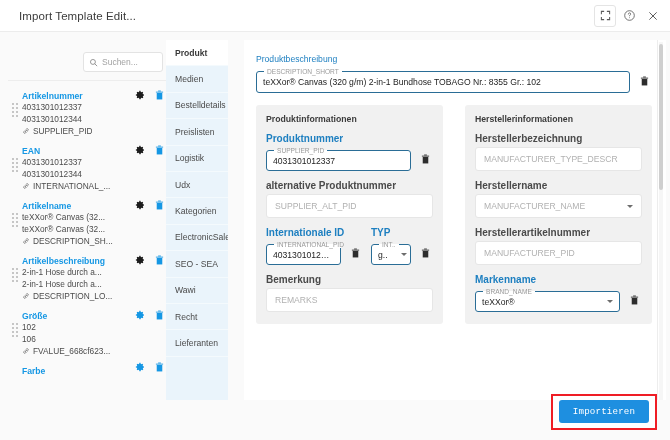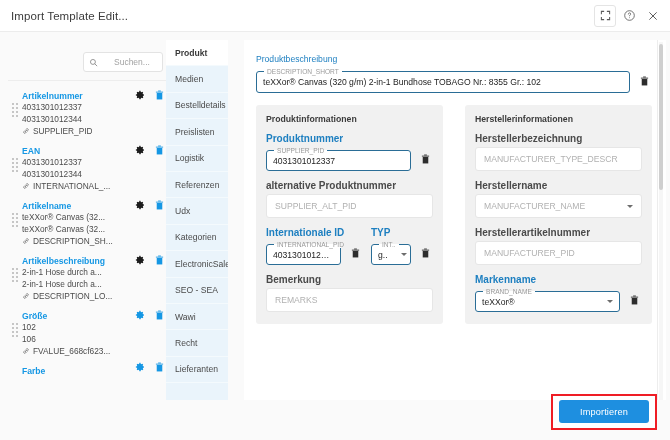--- a/index.html
+++ b/index.html
@@ -10,21 +10,21 @@
     background: #fafafa;
     color: #444;
   }
   .app { position: relative; width: 670px; height: 440px; background: #fafafa; }
 
   
   .titlebar {
     position: absolute; top: 0; left: 0; width: 670px; height: 32px;
     background: #ffffff;
     border-bottom: 1px solid #ececec;
-    display: flex; align-items: center;
+    display: flex; align-items: center; padding-left: 8px;
   }
   .titlebar-title {
     margin-left: 11px; font-size: 11.5px; color: #3c3c3c; letter-spacing: .1px;
   }
   .titlebar-actions {
     margin-left: auto; display: flex; align-items: center; gap: 2px; padding-right: 6px;
   }
   .tb-btn {
     width: 22px; height: 22px; display: flex; align-items: center; justify-content: center;
     border-radius: 3px; color: #5a5a5a; cursor: pointer;
@@ -33,21 +33,21 @@
   .tb-btn svg { display: block; }
 
   
   .left-col {
     position: absolute; left: 0; top: 32px; width: 166px; height: 408px;
     background: #fafafa;
   }
   .search-wrap {
     position: absolute; left: 83px; top: 20px; width: 80px; height: 20px;
     background: #ffffff; border: 1px solid #e3e3e3; border-radius: 3px;
-    display: flex; align-items: center; padding: 0 5px; gap: 16px;
+    display: flex; align-items: center; padding: 0 5px; gap: 4px;
   }
   .search-wrap svg { flex: none; color: #8d8d8d; }
   .search-input {
     border: none; outline: none; font-size: 8.5px; color: #9a9a9a;
     font-family: "Liberation Sans", sans-serif; width: 100%; background: transparent;
   }
   .search-input::placeholder { color: #a3a3a3; }
 
   .field-list {
     position: absolute; left: 8px; top: 48px; width: 158px; height: 325px;
@@ -190,21 +190,21 @@
     position: absolute; left: 0; top: 400px; width: 670px; height: 40px;
     background: #fafafa;
   }
   .import-highlight {
     position: absolute; left: 551px; top: 394px; width: 106px; height: 36px;
     border: 2px solid #ef1d25; background: #ffffff;
   }
   .import-btn {
     position: absolute; left: 559px; top: 400px; width: 90px; height: 23px;
     background: #1e8fe0; color: #ffffff; border: none; border-radius: 3px;
-    font-size: 9.2px; font-family: Liberation Sans, sans-serif; cursor: pointer;
+    font-size: 9.2px; font-family: Liberation Mono, monospace; cursor: pointer;
     letter-spacing: .15px;
   }
 </style>
 </head>
 <body>
 
 <div class="app">
 
   <div class="titlebar">
     <div class="titlebar-title">Import Template Edit...</div>
@@ -462,21 +462,20 @@
 
     <div class="left-bottom-card"></div>
   </div>
 
   <div class="mid-nav">
     <div class="nav-item active">Produkt</div>
     <div class="nav-item">Medien</div>
     <div class="nav-item">Bestelldetails</div>
     <div class="nav-item">Preislisten</div>
     <div class="nav-item">Logistik</div>
-    <div class="nav-item">Referenzen</div>
     <div class="nav-item">Udx</div>
     <div class="nav-item">Kategorien</div>
     <div class="nav-item">ElectronicSales</div>
     <div class="nav-item">SEO - SEA</div>
     <div class="nav-item">Wawi</div>
     <div class="nav-item">Recht</div>
     <div class="nav-item">Lieferanten</div>
 
   </div>
 

